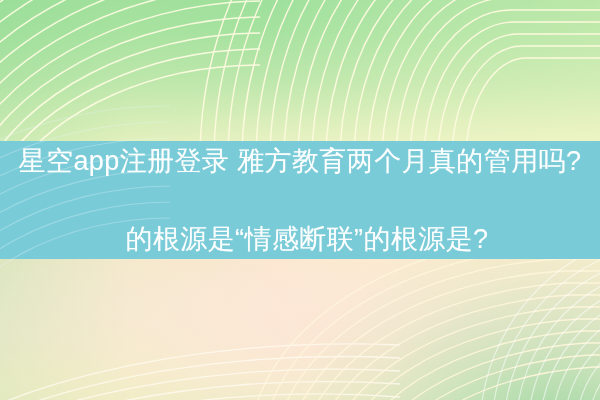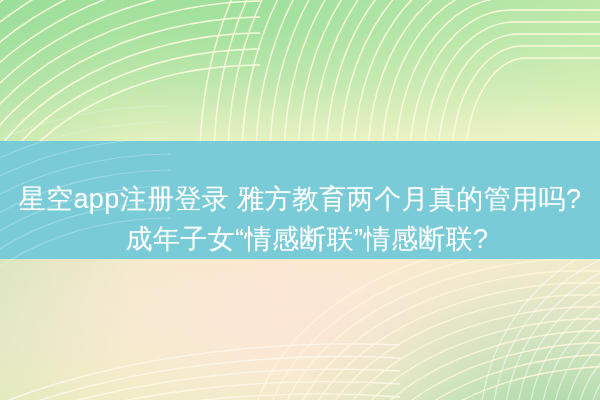--- a/index.html
+++ b/index.html
@@ -115,21 +115,21 @@
   
   .headline {
     position: absolute;
     left: 0;
     right: 0;
     top: 141px;
     height: 118px;
     display: flex;
     flex-direction: column;
     align-items: center;
-    justify-content: flex-end;
+    justify-content: space-between;
     text-align: center;
     color: #fdfefe;
   }
   .headline .line {
     font-size: 27px;
     line-height: 40px;
     letter-spacing: 0.4px;
     font-weight: 400;
     white-space: nowrap;
     text-shadow: 0 0 1px rgba(255,255,255,0.35);
@@ -261,16 +261,16 @@
           <path d="M340,100 A270,190 0 0 0 80,250"></path>
           <path d="M340,116 A258,181 0 0 0 94,250"></path>
           <path d="M340,132 A246,172 0 0 0 108,250"></path>
         </g>
       </svg>
     </div>
   </div>
 
   <div class="headline">
     <div class="line line-1">星空app注册登录 雅方教育两个月真的管用吗?</div>
-    <div class="line line-2">成年子女“情感断联”情感断联?</div>
+    <div class="line line-2">的根源是“情感断联”的根源是?</div>
   </div>
 
 </div>
 
 </body></html>

